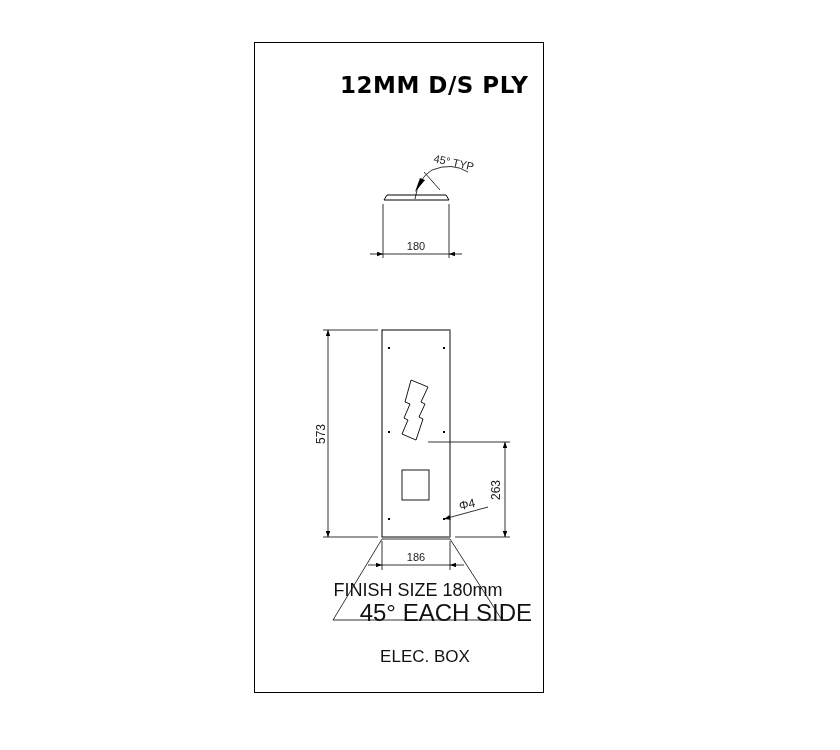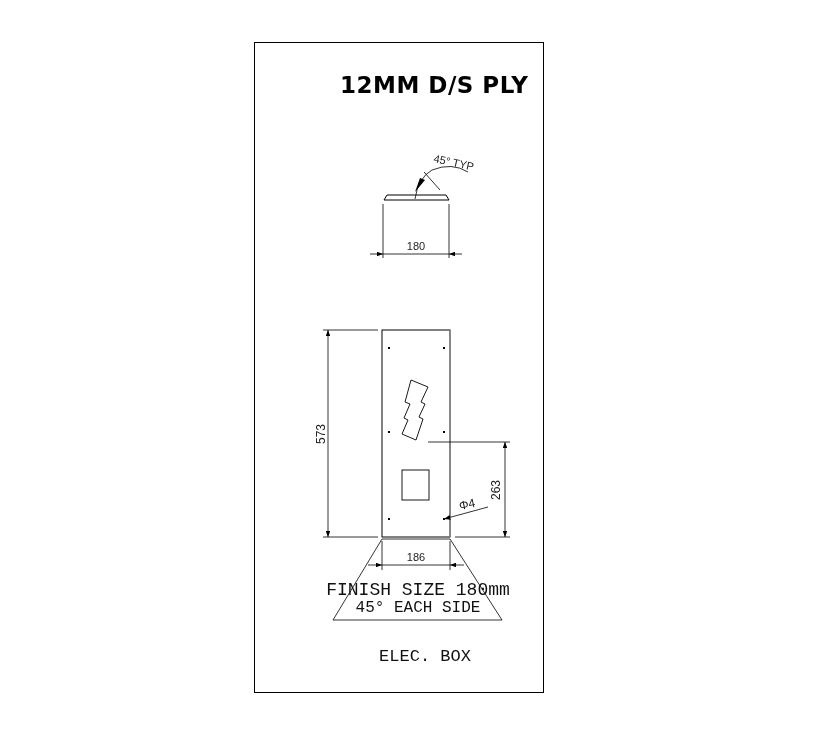--- a/index.html
+++ b/index.html
@@ -1,22 +1,22 @@
 <!DOCTYPE html>
 <html><head>
 <meta charset="utf-8">
 <style>
   html, body { margin: 0; padding: 0; background: #ffffff; }
   body { width: 840px; height: 750px; position: relative; overflow: hidden; }
   #sheet { position: absolute; left: 0; top: 0; width: 840px; height: 750px; }
   .frame { position: absolute; left: 254px; top: 42px; width: 290px; height: 651px; border: 1.5px solid #000; box-sizing: border-box; }
   .title { position: absolute; left: 324px; top: 72px; font-family: "DejaVu Sans", sans-serif; font-weight: bold; font-size: 23px; color: #000; letter-spacing: 0.5px; margin-left: 16px; }
-  .note { position: absolute; font-family: Liberation Mono, monospace; color: #111; text-align: center; }
+  .note { position: absolute; font-family: Liberation Sans, sans-serif; color: #111; text-align: center; }
   .finish1 { left: 320px; top: 580px; width: 196px; font-size: 18px; }
-  .finish2 { left: 320px; top: 599px; width: 196px; font-size: 16px; }
+  .finish2 { left: 336px; top: 599px; width: 196px; font-size: 24px; text-align: right; }
   .elec { left: 342px; top: 647px; width: 166px; font-size: 17px; }
   svg text { font-family: "Liberation Sans", sans-serif; fill: #222; }
 </style>
 </head>
 <body>
 
 <div id="sheet">
   <div class="frame"></div>
 
   <div class="title">12MM D/S PLY</div>

